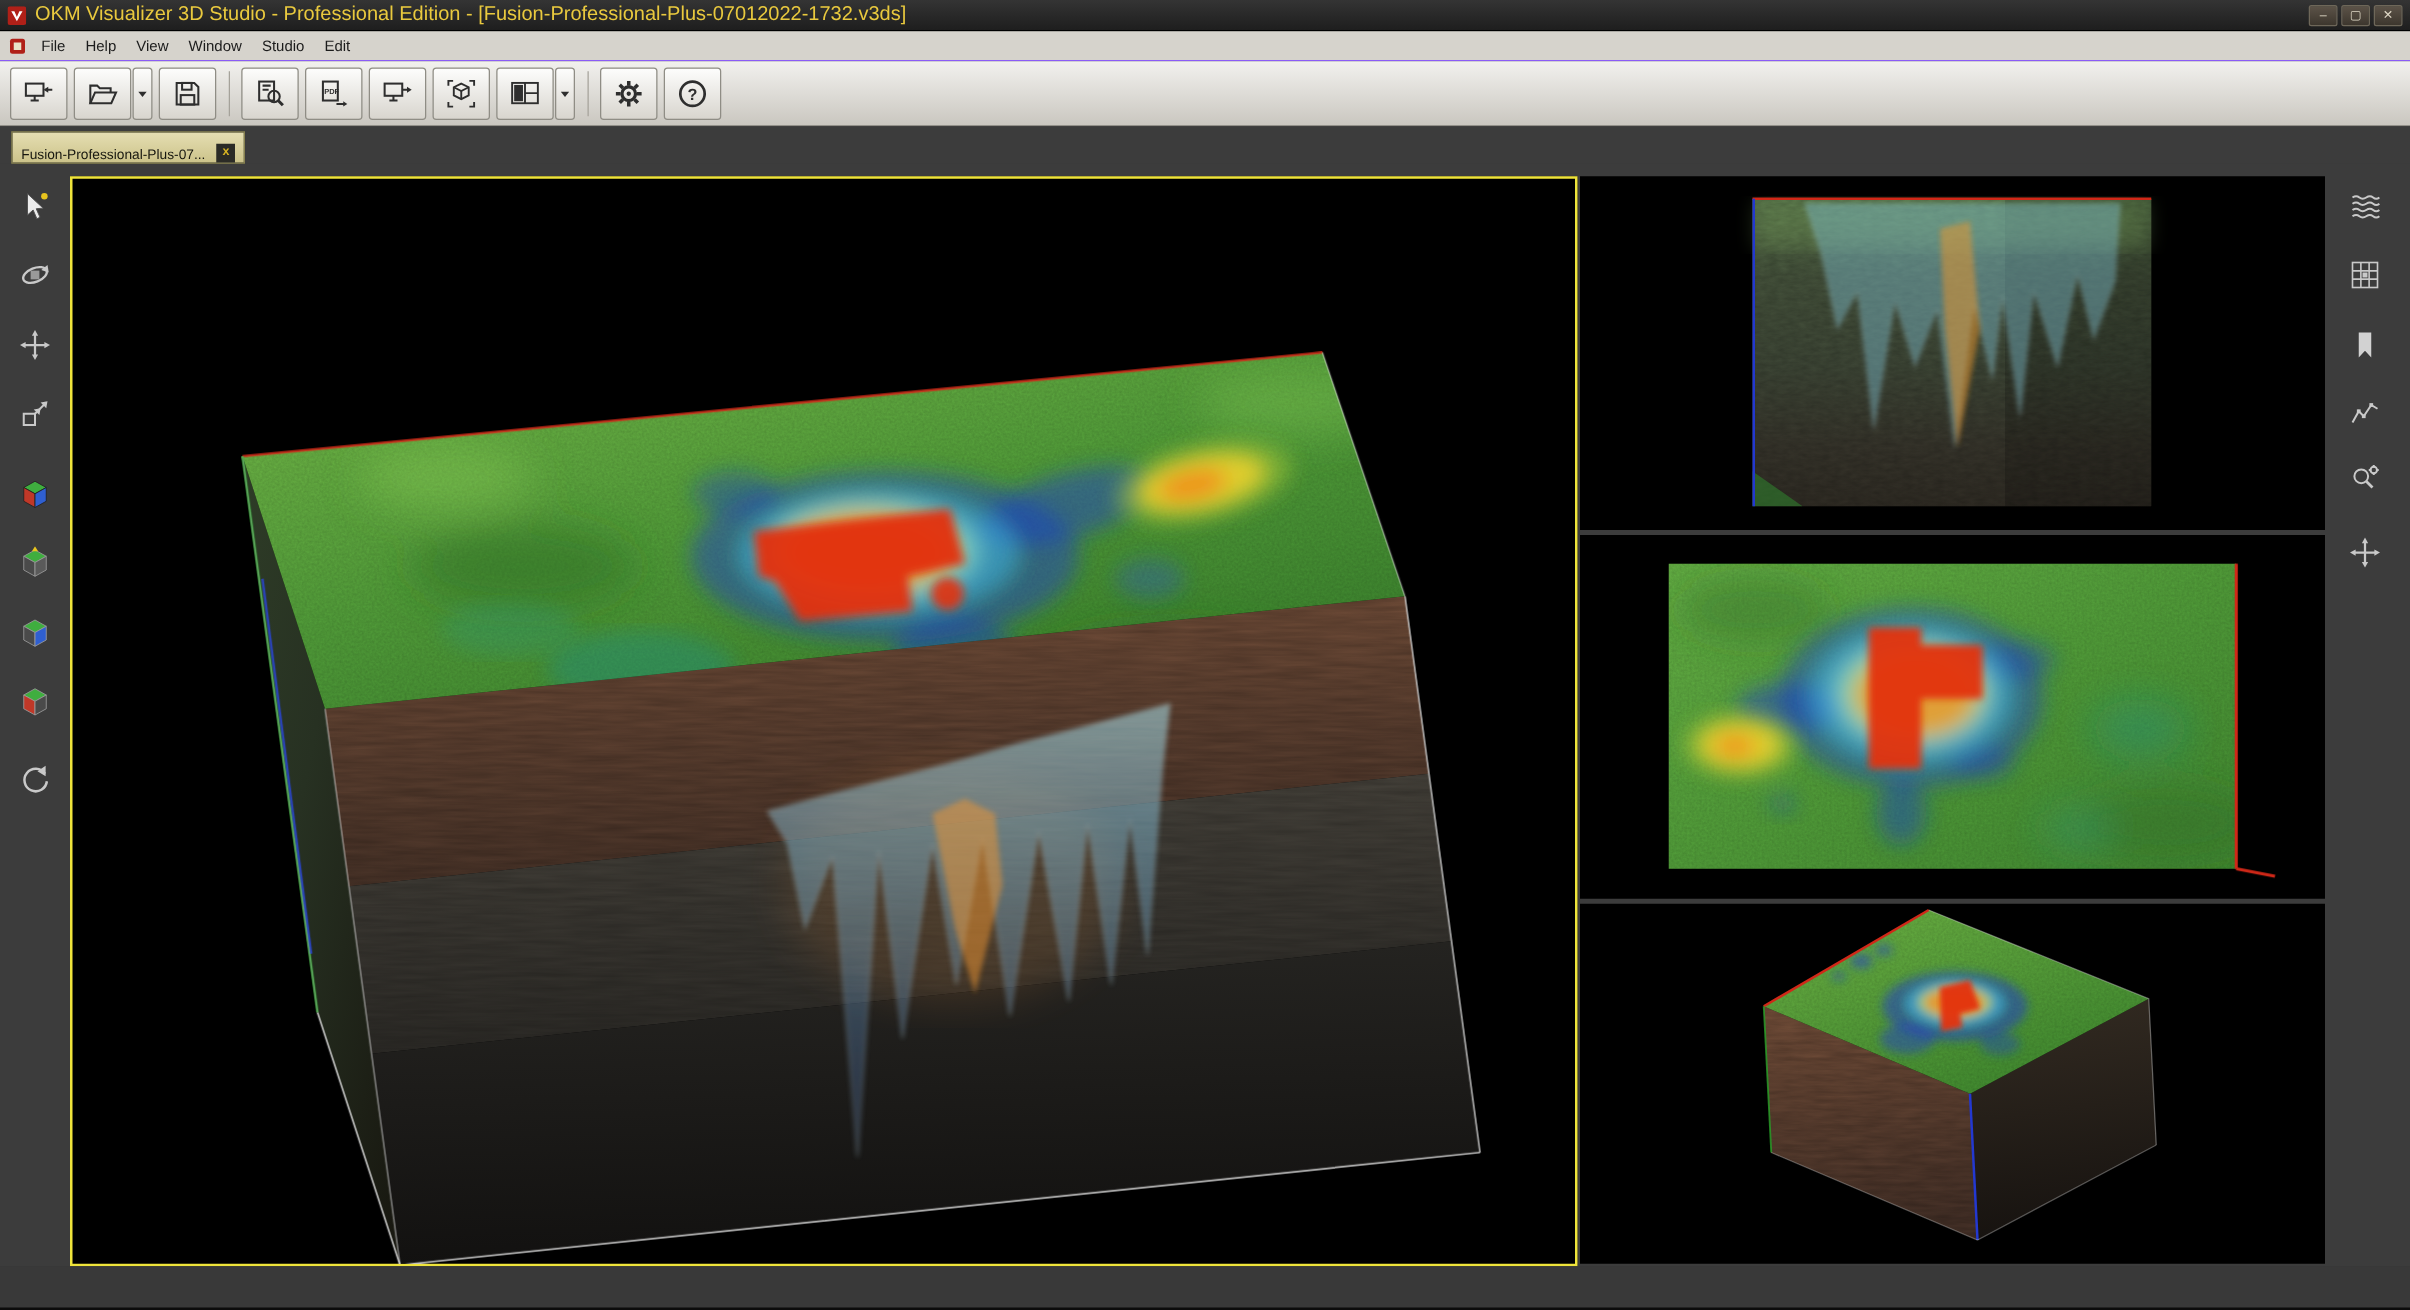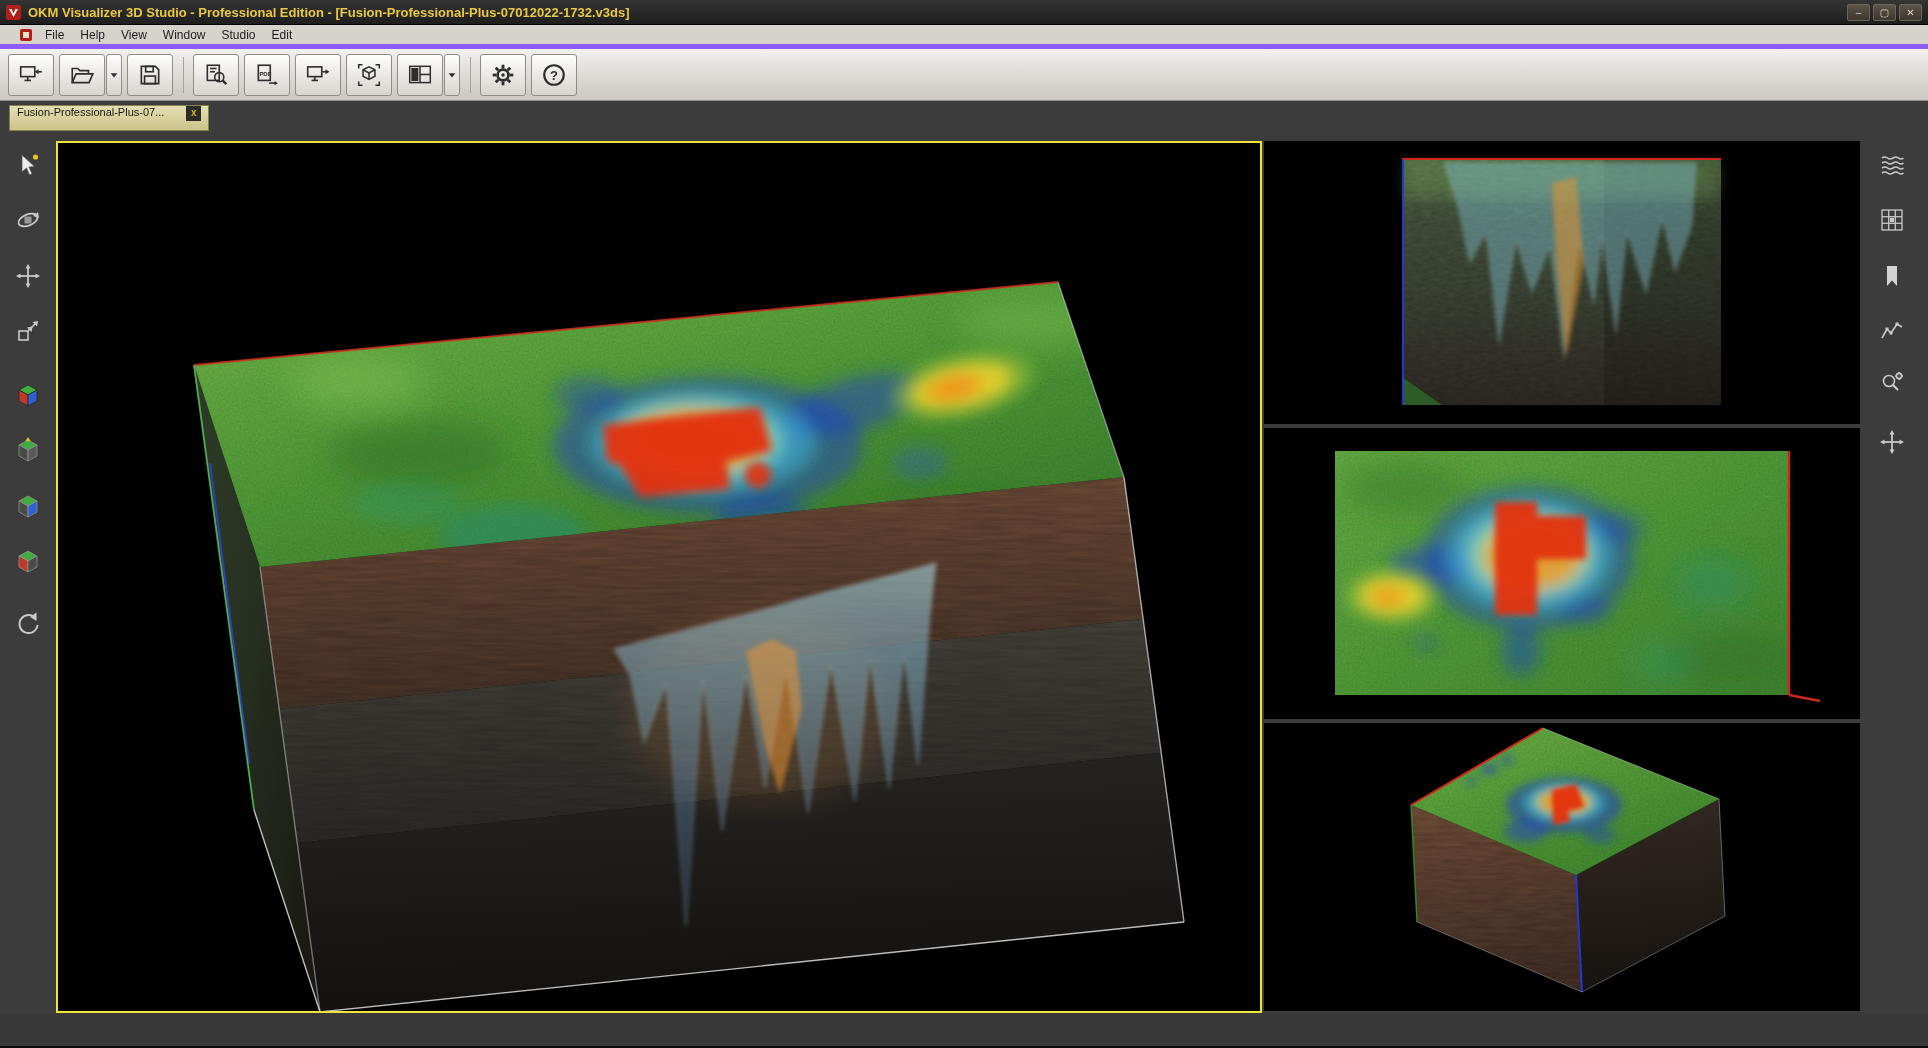--- a/index.html
+++ b/index.html
@@ -1,38 +1,38 @@
 <!DOCTYPE html>
 <html><head>
 <meta charset="utf-8">
 <style>
   *{margin:0;padding:0;box-sizing:border-box}
   html,body{width:1928px;height:1048px;overflow:hidden;background:#3a3a3a;font-family:"Liberation Sans",sans-serif;position:relative}
 
   
   .titlebar{position:absolute;top:0;left:0;width:100%;height:25px;background:linear-gradient(#343434,#1e1e1e);border-bottom:1px solid #000;display:flex;align-items:center;padding:0 6px;z-index:10}
   .title-ico{width:15px;height:15px;margin-right:7px;flex:0 0 auto}
-  .title-text{color:#e9c93e;font-weight:bold;font-size:13px;white-space:nowrap}
+  .title-text{color:#e9c93e;font-weight:normal;font-size:16px;white-space:nowrap}
   .win-controls{margin-left:auto;display:flex;gap:3px}
   .win-btn{width:23px;height:17px;background:linear-gradient(#5c5348,#3d372e);border:1px solid #6e6759;color:#ddd6c4;font-size:10px;line-height:15px;text-align:center;border-radius:2px;cursor:default}
 
   
-  .menubar{position:absolute;top:25px;left:0;width:100%;height:24px;background:#d6d3cc;border-bottom:5px solid #8b5cf6;display:flex;align-items:center;padding-left:17px;z-index:10}
+  .menubar{position:absolute;top:25px;left:0;width:100%;height:24px;background:#d6d3cc;border-bottom:1px solid #8b5cf6;display:flex;align-items:center;padding-left:5px;z-index:10}
   .menu-ico{width:14px;height:14px;margin:0 4px 0 2px}
   .menu-item{font-size:12px;color:#1c1c1c;padding:3px 8px}
 
   
   .toolbar{position:absolute;top:49px;left:0;width:100%;height:52px;background:linear-gradient(#f2f1ee,#cac7c0);border-bottom:1px solid #93918a;display:flex;align-items:center;padding-left:8px;z-index:10}
   .tbtn{width:46px;height:42px;border:1px solid #8f8d85;border-radius:3px;background:linear-gradient(#fdfdfc,#d8d5ce);display:flex;align-items:center;justify-content:center;margin-right:5px;flex:0 0 auto}
   .tbtn.narrow{width:16px;margin-left:-4px}
   .tsep{width:1px;height:36px;background:#a5a29a;margin:0 9px 0 5px;flex:0 0 auto}
 
   
   .tabbar{position:absolute;top:101px;left:0;width:100%;height:30px;background:#3c3c3c;z-index:10}
-  .tab{position:absolute;left:9px;top:4px;height:26px;background:linear-gradient(#e5deb2,#ccc38a);border:1px solid #87814f;display:flex;align-items:flex-start;padding:0 7px;gap:22px}
+  .tab{position:absolute;left:9px;top:4px;height:26px;background:linear-gradient(#e5deb2,#ccc38a);border:1px solid #87814f;display:flex;align-items:flex-end;padding:0 7px;gap:9px}
   .tab-label{font-size:11px;color:#17170f;white-space:nowrap}
   .tab-close{width:15px;height:15px;background:#2b2b26;color:#d8b422;font-size:10px;font-weight:bold;text-align:center;line-height:14px;flex:0 0 auto}
 
   
   .workspace{position:absolute;top:131px;left:0;width:1928px;height:882px;background:#3c3c3c}
   .strip-tool{position:absolute;width:40px;height:40px;display:flex;align-items:center;justify-content:center}
   .vp-main{position:absolute;left:56px;top:10px;width:1206px;height:872px;border:2px solid #efe43b;background:#000;overflow:hidden}
   .panel{position:absolute;left:1264px;width:596px;background:#000;overflow:hidden}
   .panel.p1{top:10px;height:283px}
   .panel.p2{top:297px;height:291px}

